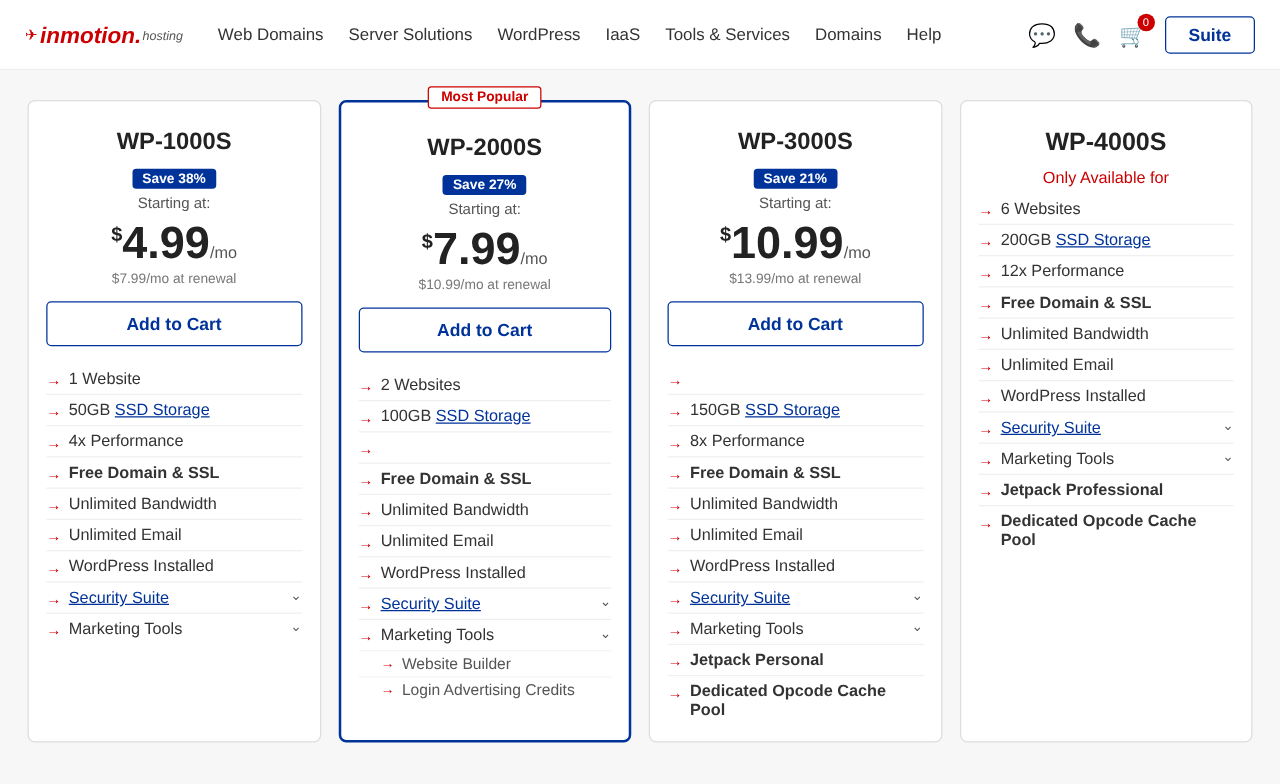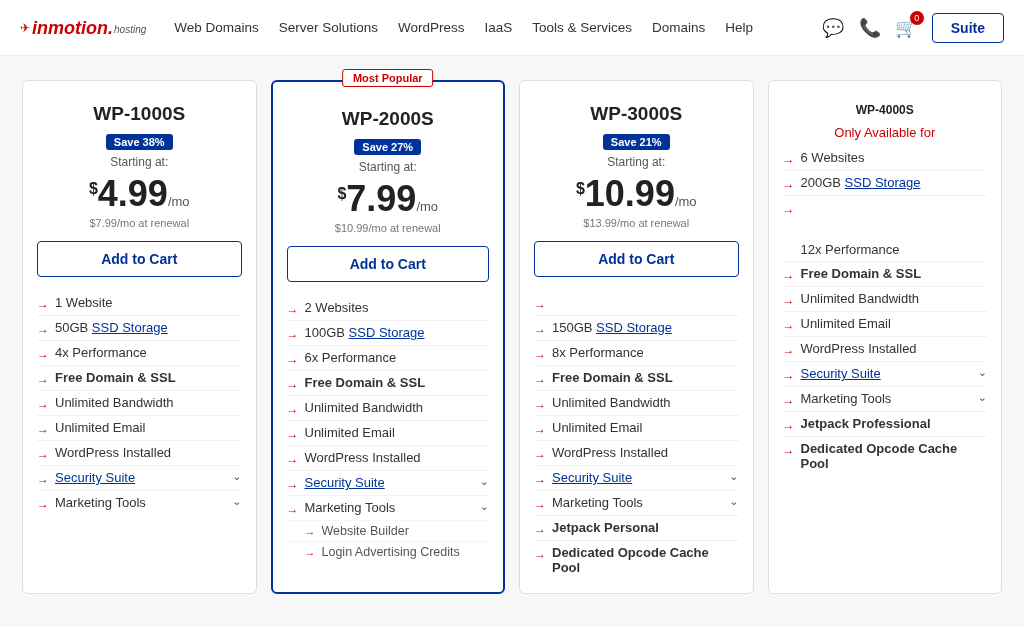--- a/index.html
+++ b/index.html
@@ -90,21 +90,20 @@
       <span style="flex:1;"><span style="">2 Websites</span></span>
 
     </li>
           <li style="display:flex;align-items:flex-start;gap:6px;padding:4px 0;font-size:13px;color:#333;border-top:1px solid #f0f0f0;">
       <span style="color:#c00;font-size:12px;flex-shrink:0;margin-top:2px;">→</span>
       <span style="flex:1;"><span style="">100GB <a style="color:#003399;text-decoration:underline;">SSD Storage</a></span></span>
 
     </li>
           <li style="display:flex;align-items:flex-start;gap:6px;padding:4px 0;font-size:13px;color:#333;border-top:1px solid #f0f0f0;">
       <span style="color:#c00;font-size:12px;flex-shrink:0;margin-top:2px;">→</span>
-      <span style="flex:1;"><span style="">6x Performance</span></span>
 
     </li>
           <li style="display:flex;align-items:flex-start;gap:6px;padding:4px 0;font-size:13px;color:#333;border-top:1px solid #f0f0f0;">
       <span style="color:#c00;font-size:12px;flex-shrink:0;margin-top:2px;">→</span>
       <span style="flex:1;"><span style="font-weight:700;">Free Domain &amp; SSL</span></span>
 
     </li>
           <li style="display:flex;align-items:flex-start;gap:6px;padding:4px 0;font-size:13px;color:#333;border-top:1px solid #f0f0f0;">
       <span style="color:#c00;font-size:12px;flex-shrink:0;margin-top:2px;">→</span>
       <span style="flex:1;"><span style="">Unlimited Bandwidth</span></span>
@@ -189,36 +188,36 @@
       <span style="flex:1;"><span style="font-weight:700;">Jetpack Personal</span></span>
 
     </li>
           <li style="display:flex;align-items:flex-start;gap:6px;padding:4px 0;font-size:13px;color:#333;border-top:1px solid #f0f0f0;">
       <span style="color:#c00;font-size:12px;flex-shrink:0;margin-top:2px;">→</span>
       <span style="flex:1;"><span style="font-weight:700;">Dedicated Opcode Cache Pool</span></span>
 
     </li>
         </ul></div>
       <div style="background: rgb(255, 255, 255); border: 1px solid rgb(221, 221, 221); border-radius: 6px; padding: 18px 14px 14px; position: relative;">
-        <div style="text-align:center;font-size:12px;font-weight:700;color:#222;margin-bottom:8px;margin-top:4px;">WP-4000S</div>
+        <div style="text-align:center;font-size:20px;font-weight:700;color:#222;margin-bottom:8px;margin-top:4px;">WP-4000S</div>
         <div style="text-align:center;color:#c00;font-size:13px;margin-bottom:6px;margin-top:4px;">Only Available for</div>
         <ul style="list-style:none;padding:0;">
           <li style="display:flex;align-items:flex-start;gap:6px;padding:4px 0;font-size:13px;color:#333;border-top:none;">
       <span style="color:#c00;font-size:12px;flex-shrink:0;margin-top:2px;">→</span>
       <span style="flex:1;"><span style="">6 Websites</span></span>
 
     </li>
           <li style="display:flex;align-items:flex-start;gap:6px;padding:4px 0;font-size:13px;color:#333;border-top:1px solid #f0f0f0;">
       <span style="color:#c00;font-size:12px;flex-shrink:0;margin-top:2px;">→</span>
       <span style="flex:1;"><span style="">200GB <a style="color:#003399;text-decoration:underline;">SSD Storage</a></span></span>
 
     </li>
           <li style="display:flex;align-items:flex-start;gap:6px;padding:4px 0;font-size:13px;color:#333;border-top:1px solid #f0f0f0;">
       <span style="color:#c00;font-size:12px;flex-shrink:0;margin-top:2px;">→</span>
-      <span style="flex:1;margin-top:42px;"><span style="">12x Performance</span></span>
+      <span style="flex:1;"><span style="">12x Performance</span></span>
 
     </li>
           <li style="display:flex;align-items:flex-start;gap:6px;padding:4px 0;font-size:13px;color:#333;border-top:1px solid #f0f0f0;">
       <span style="color:#c00;font-size:12px;flex-shrink:0;margin-top:2px;">→</span>
       <span style="flex:1;"><span style="font-weight:700;">Free Domain &amp; SSL</span></span>
 
     </li>
           <li style="display:flex;align-items:flex-start;gap:6px;padding:4px 0;font-size:13px;color:#333;border-top:1px solid #f0f0f0;">
       <span style="color:#c00;font-size:12px;flex-shrink:0;margin-top:2px;">→</span>
       <span style="flex:1;"><span style="">Unlimited Bandwidth</span></span>

